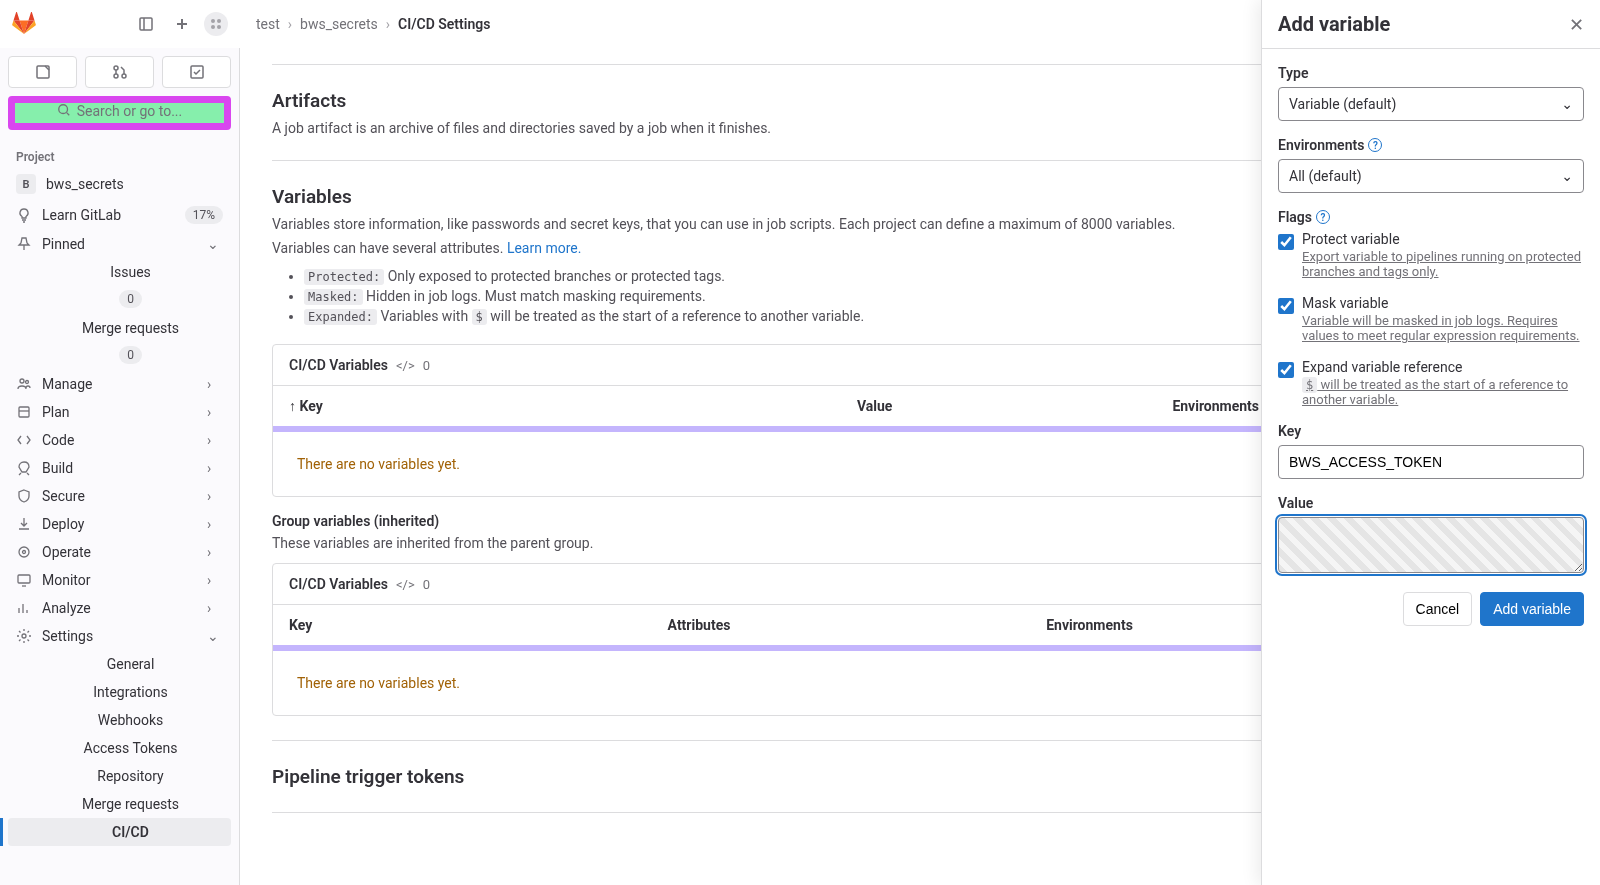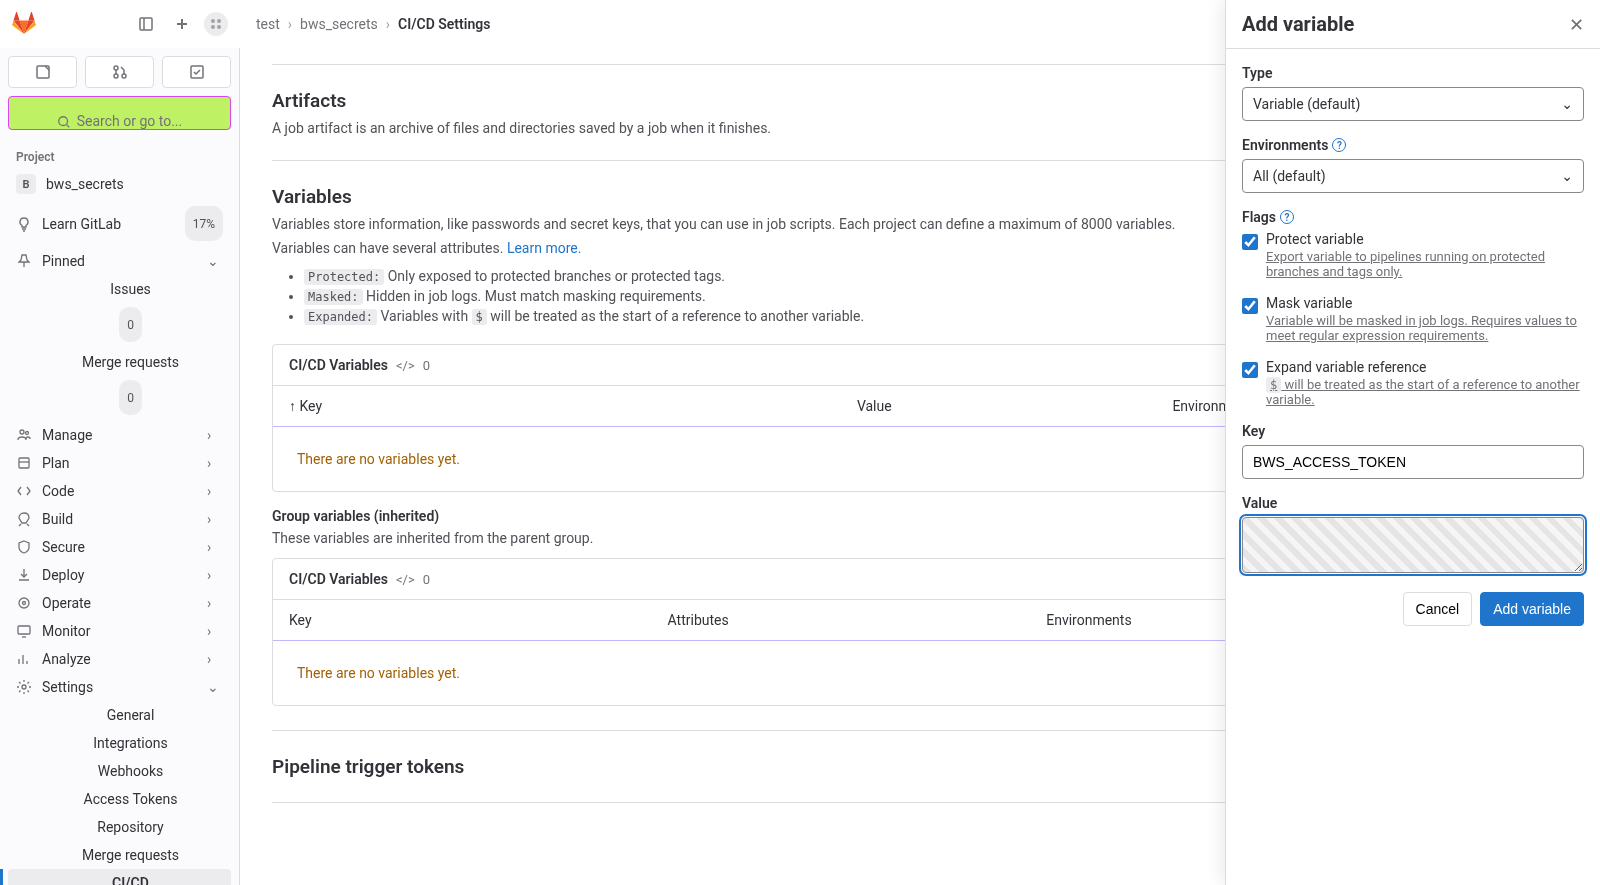--- a/index.html
+++ b/index.html
@@ -8,58 +8,58 @@
 .logo { width: 24px; height: 24px; }
 .topbar-spacer { flex: 1; }
 .topbar-btn { width: 28px; height: 28px; display: flex; align-items: center; justify-content: center; border-radius: 4px; color: #737278; }
 .avatar { width: 24px; height: 24px; border-radius: 50%; background: #ececef; display: flex; align-items: center; justify-content: center; }
 
 
 .sidebar { position: absolute; top: 48px; left: 0; width: 240px; bottom: 0; background: #fbfafd; border-right: 1px solid #dcdcde; padding: 8px; overflow-y: auto; }
 .sidebar-top-actions { display: flex; gap: 8px; margin-bottom: 8px; }
 .sidebar-action-btn { flex: 1; height: 32px; border: 1px solid #dcdcde; background: #fff; border-radius: 4px; display: flex; align-items: center; justify-content: center; color: #737278; }
 .search-box { font-size: 14px; color: #737278;}
-.search-row { display:flex; align-items:flex-end; justify-content:center; gap:6px; height: 34px; border: 1px solid #d946ef; background: #bef264; border-radius: 4px; margin-bottom: 12px; color: #737278;}
+.search-row { display:flex; align-items:flex-start; justify-content:center; gap:6px; height: 34px; border: 7px solid #d946ef; background: #86efac; border-radius: 4px; margin-bottom: 12px; color: #737278;}
 .sidebar-section-label { font-size: 12px; font-weight: 600; color: #737278; padding: 8px 8px 4px; }
 .sidebar-item { display: flex; align-items: center; padding: 6px 8px; border-radius: 4px; color: #333238; gap: 10px; cursor: pointer; }
 .sidebar-item.indent { padding-left: 30px; flex-direction: column; }
 .sidebar-item.active { background: #ececef; font-weight: 600; position: relative; }
 .sidebar-item.active::before { content:""; position:absolute; left:-8px; top:0; bottom:0; width:3px; background:#1f75cb; }
 .sidebar-icon { width: 16px; height: 16px; display: flex; align-items: center; justify-content: center; color: #737278; flex-shrink: 0; }
 .sidebar-label { flex: 1; }
-.badge { background: #ececef; color: #535158; font-size: 12px; padding: 0 8px; border-radius: 10px; height: 35px; display: flex; align-items: center; text-align: center; }
+.badge { background: #ececef; color: #535158; font-size: 12px; padding: 0 8px; border-radius: 10px; height: 18px; display: flex; align-items: center; text-align: center; }
 .chevron { width: 16px; height: 16px; color: #737278; }
 .project-avatar { width: 20px; height: 20px; border-radius: 4px; background: #ececef; display: flex; align-items: center; justify-content: center; font-size: 11px; font-weight: 600; color: #535158; }
 
 
 .breadcrumb { position: absolute; top: 0; left: 240px; right: 0; height: 48px; display: flex; align-items: center; padding: 0 16px; font-size: 14px; color: #737278; gap: 8px; }
 .breadcrumb .sep { color: #a4a3a8; }
 .breadcrumb .current { color: #333238; font-weight: 600; }
 
 
 .main { position: absolute; top: 48px; left: 240px; right: 0; bottom: 0; padding: 16px 32px 32px; overflow-y: auto; }
 .section-divider { border-top: 1px solid #dcdcde; margin: 24px 0; }
 h2 { font-size: 19px; font-weight: 600; margin-bottom: 8px; }
 .section-desc { color: #535158; margin-bottom: 8px; }
 .body-text { color: #535158; margin-bottom: 12px; }
 ul.attr-list { margin: 8px 0 20px 32px; color: #535158; }
 ul.attr-list li { margin-bottom: 4px; }
 code.inline { background: #ececef; padding: 1px 4px; border-radius: 3px; font-family: Menlo, monospace; font-size: 12px; }
 .card { border: 1px solid #dcdcde; border-radius: 4px; margin-bottom: 16px; }
 .card-header { display: flex; align-items: center; padding: 12px 16px; gap: 8px; font-weight: 600; border-bottom: 1px solid #dcdcde; }
 .card-header .count-badge { font-weight: 400; color: #737278; font-size: 13px; }
-.table-head { display: flex; padding: 12px 16px; border-bottom: 1px solid #c4b5fd; font-weight: 400; }
+.table-head { display: flex; padding: 12px 16px; border-bottom: 6px solid #c4b5fd; font-weight: 700; }
 .table-empty { padding: 24px; text-align: left; color: #a16207; }
 .col-key { flex: 0 0 45%; }
 .col-attr { flex: 0 0 25%; }
 .col-env { flex: 0 0 20%; }
 .col-group { flex: 1; text-align: right; }
 
 
-.drawer { position: absolute; top: 0; right: 0; width: 375px; height: 100%; background: #fff; border-left: 1px solid #dcdcde; box-shadow: -4px 0 16px rgba(0,0,0,0.08); display: flex; flex-direction: column; }
+.drawer { position: absolute; top: 0; right: 0; width: 339px; height: 100%; background: #fff; border-left: 1px solid #dcdcde; box-shadow: -4px 0 16px rgba(0,0,0,0.08); display: flex; flex-direction: column; }
 .drawer-header { display: flex; align-items: center; justify-content: space-between; padding: 12px 16px; border-bottom: 1px solid #dcdcde; }
 .drawer-title { font-size: 20px; font-weight: 700; }
 .drawer-body { padding: 16px; overflow-y: auto; }
 .form-label { font-size: 14px; font-weight: 600; margin-bottom: 6px; display: flex; align-items: center; gap: 4px; }
 .form-select, .form-input, .form-textarea { width: 100%; border: 1px solid #89888d; border-radius: 4px; padding: 8px 10px; font-size: 14px; background: #fff; margin-bottom: 16px; }
 .form-select { display: flex; justify-content: space-between; align-items: center; color: #333238; }
 .form-textarea { height: 56px; resize: vertical; outline: 2px solid #1f75cb; outline-offset: 1px; background: repeating-linear-gradient(45deg, #e5e5e5 0 6px, #f5f5f5 6px 12px); color: transparent; }
 .checkbox-row { display: flex; gap: 8px; margin-bottom: 16px; }
 .checkbox-row input { margin-top: 3px; accent-color: #1f75cb; flex-shrink: 0; width: 16px; height: 16px; }
 .check-label { font-weight: 400; }

